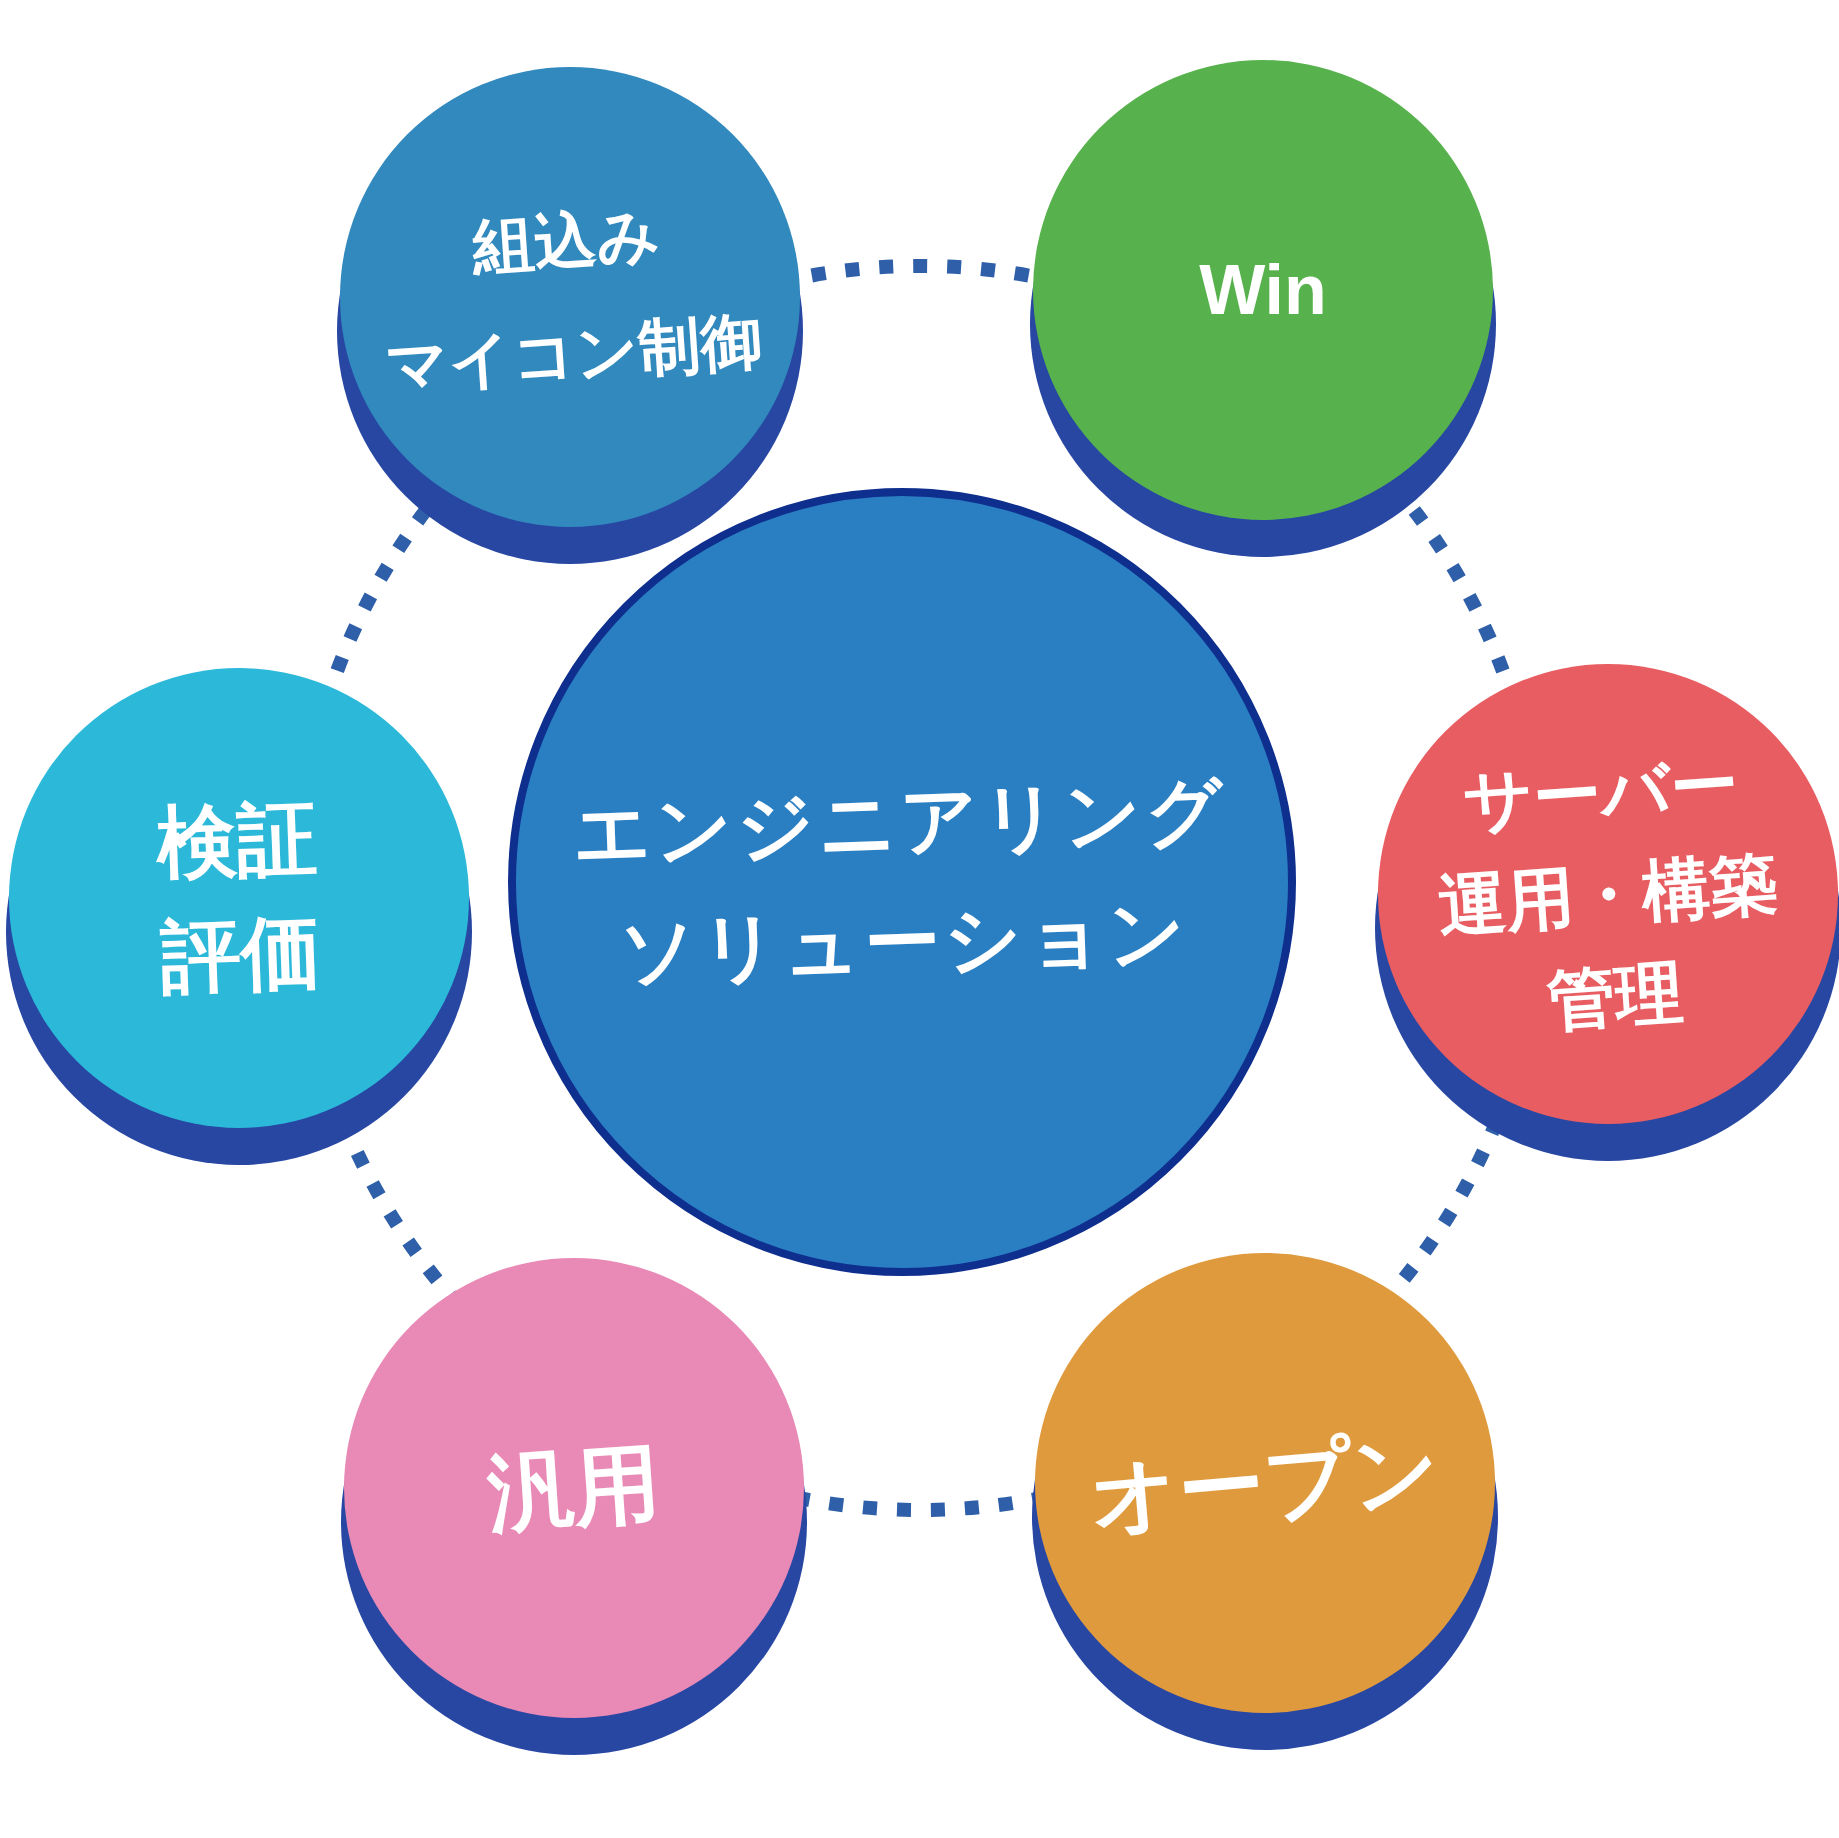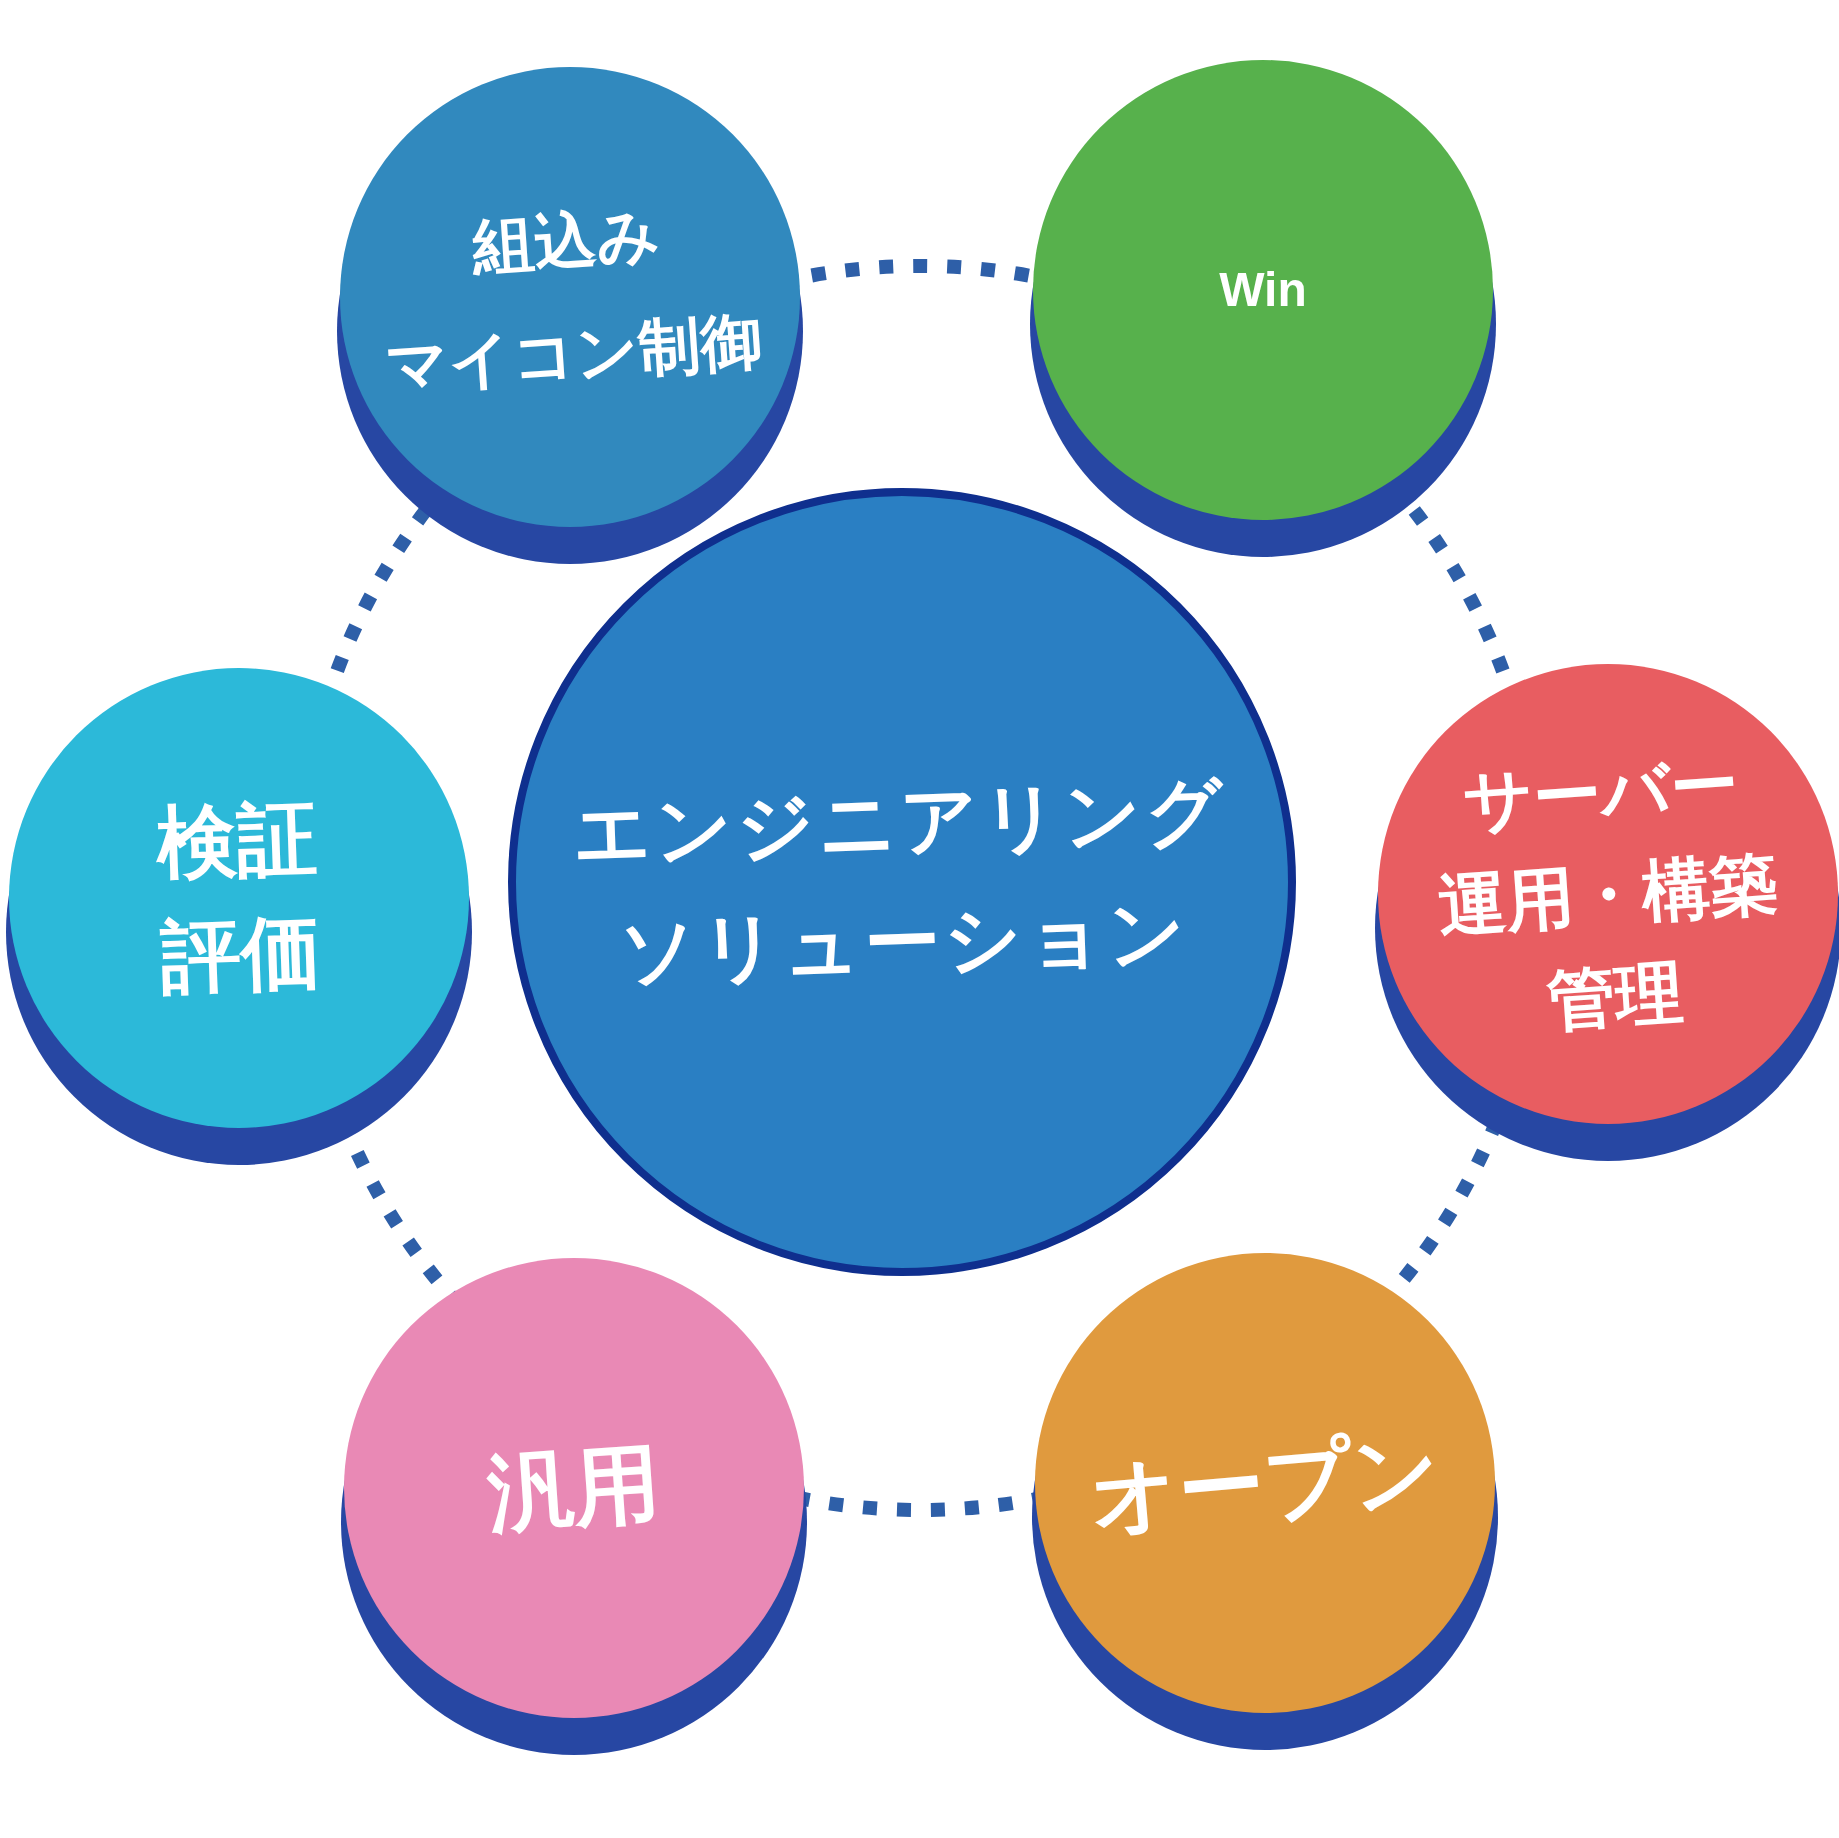--- a/index.html
+++ b/index.html
@@ -18,21 +18,21 @@
     text-align:center;color:#ffffff;font-weight:bold;
   }
   .sat{
     width:460px;height:460px;
     box-shadow:0 34px 0 3px #2747A3;
   }
   .sat .label{display:block;}
   .sat .line{display:block;}
   .sat-embedded   {left:340px; top:67px;   background:#3189BE; font-size:62px; line-height:113px;}
   .sat-embedded .label{transform:rotate(-4deg);}
-  .sat-winwebai   {left:1033px;top:60px;   background:#57B14C; font-size:48px; line-height:110px;}
+  .sat-winwebai   {left:1033px;top:60px;   background:#57B14C; font-size:70px; line-height:110px;}
   .sat-server     {left:1378px;top:664px;  background:#E85D61; font-size:68px; line-height:102px;}
   .sat-server .label{transform:rotate(-4deg);}
   .sat-open       {left:1035px;top:1253px; background:#E09A3E; font-size:86px; line-height:100px;}
   .sat-open .label{transform:rotate(-5deg);}
   .sat-general    {left:344px; top:1258px; background:#E989B5; font-size:86px; line-height:100px;}
   .sat-general .label{transform:rotate(-4deg);}
   .sat-verification{left:9px;  top:668px;  background:#2CB9D9; font-size:80px; line-height:114px;}
   .sat-verification .label{transform:rotate(-2deg);}
   .center-circle{
     left:508px;top:488px;

